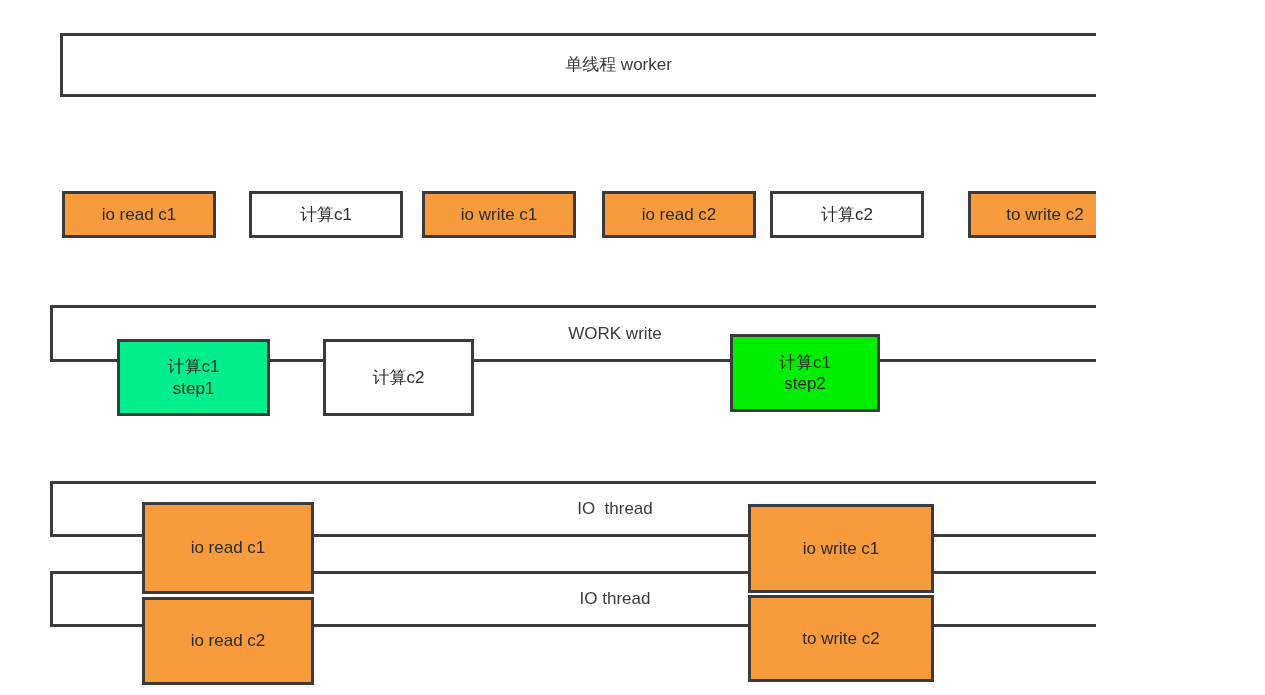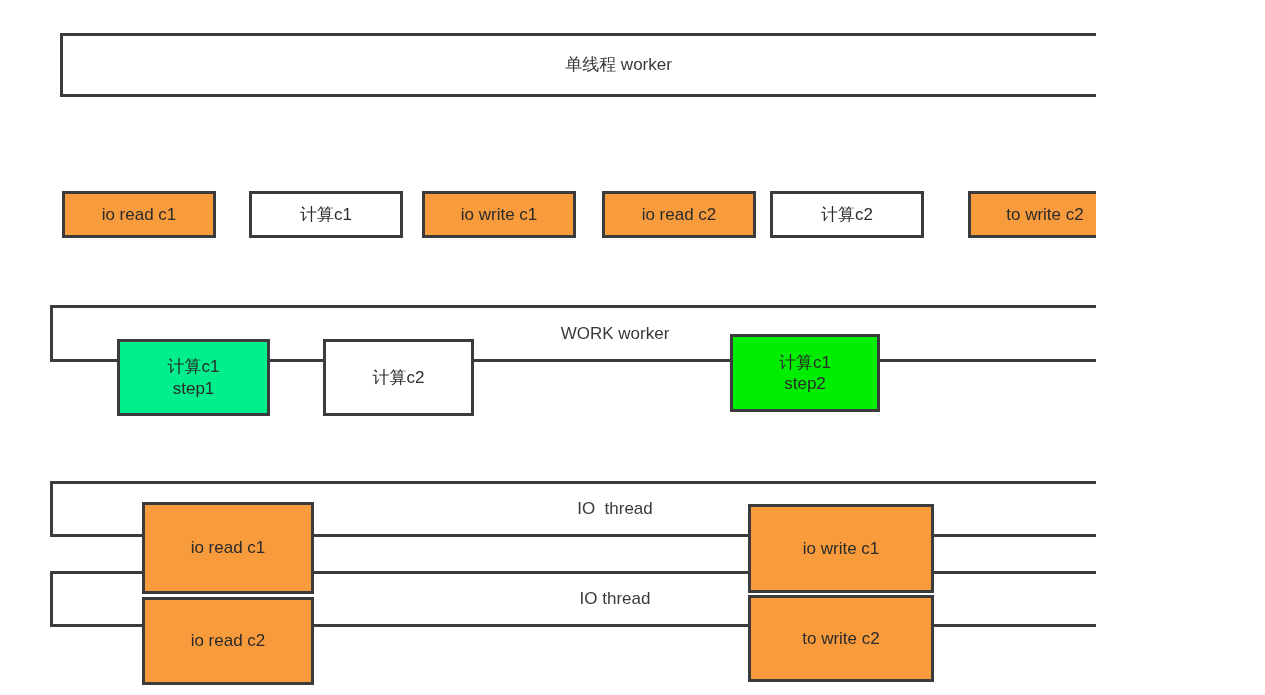--- a/index.html
+++ b/index.html
@@ -84,21 +84,21 @@
   <div class="box chip" style="left:770px; top:151px; width:154px; height:47px; background:#FFFFFF;">
     <span>计算c2</span>
   </div>
 
   <div class="box chip" style="left:968px; top:151px; width:154px; height:47px; background:#F79B3C;">
     <span>to write c2</span>
   </div>
 
   <div class="bar" style="left:50px; top:305px; width:1127px; height:57px;"></div>
 
-  <div class="bar-label" style="left:470px; top:305px; width:290px; height:57px;">WORK worker</div>
+  <div class="bar-label" style="left:470px; top:305px; width:290px; height:57px;">WORK write</div>
 
   <div class="box chip" style="left:117px; top:299px; width:153px; height:77px; background:#00EE8B;">
     <span>计算c1
 step1</span>
   </div>
 
   <div class="box chip" style="left:323px; top:299px; width:151px; height:77px; background:#FFFFFF;">
     <span>计算c2</span>
   </div>
 

